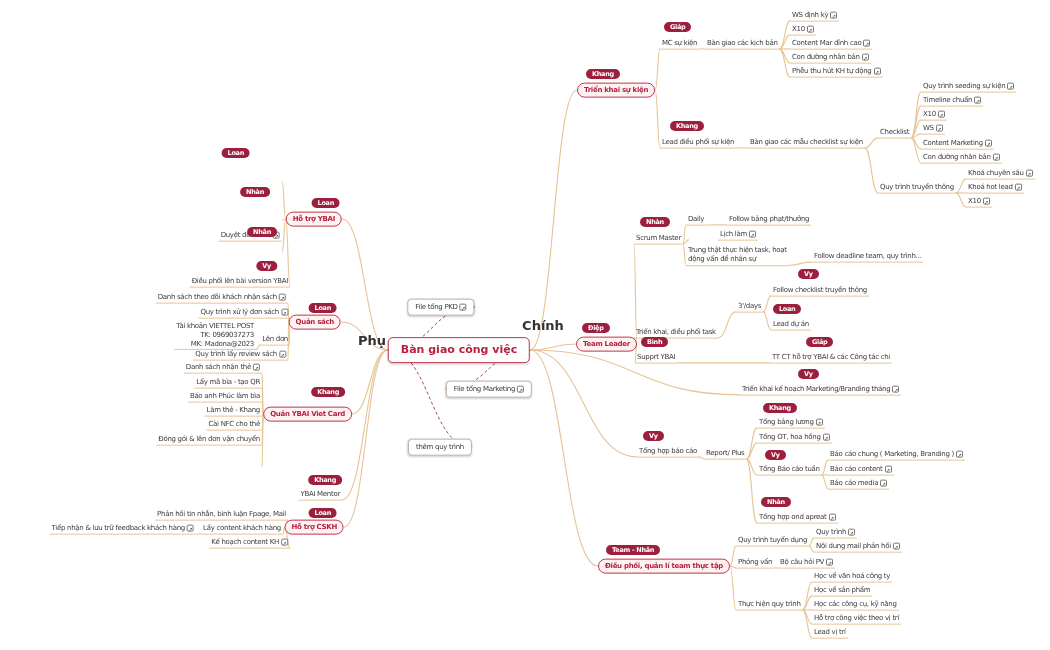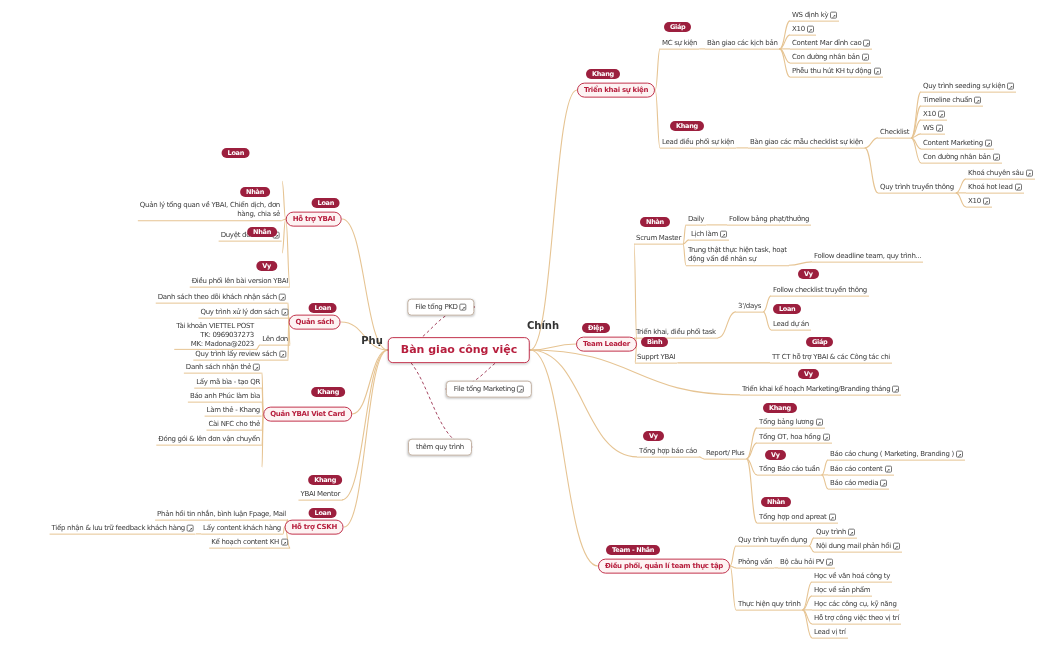--- a/index.html
+++ b/index.html
@@ -20,21 +20,21 @@
   .k-text,.k-link{border-bottom:1px solid var(--line,#e6c493);padding:0 2px 1px}
   .k-pill{background:var(--pill_bg,#9c1f3e);color:var(--pill_text,#fff);font-weight:bold;
           padding:1px 6px;border-radius:7px;font-size:6.5px;z-index:3}
   .k-topic{background:var(--topic_bg,#fdf3f3);border:1px solid var(--topic_border,#c2334d);
            color:var(--topic_text,#b71f3e);font-weight:bold;padding:2px 6px;border-radius:8px;z-index:2}
   .k-center{background:#fff;border:1.5px solid var(--center_border,#c2334d);color:var(--center_text,#b71f3e);
             font-weight:bold;font-size:11px;letter-spacing:0;padding:5px 12px;border-radius:5px;
             box-shadow:0 1px 2px rgba(0,0,0,.12);z-index:2}
   .k-float{background:#fff;border:1px solid var(--float_border,#c4b3a4);padding:3px 7px;border-radius:4px;
            box-shadow:0 1px 2px rgba(0,0,0,.18);z-index:2}
-  .k-label{font-weight:bold;font-size:10px;letter-spacing:0;color:#333}
+  .k-label{font-weight:bold;font-size:13px;letter-spacing:0;color:#333}
   .linkicon{flex:none;width:7px;height:7px;font-size:5px;line-height:6px;text-align:center;
             border:.6px solid #777;border-radius:1.5px;color:#444;margin-left:2px;background:#fff}
 </style>
 <title>Bàn giao công việc</title></head>
 <body>
 
 <div id="stage">
   <svg id="edges" width="1050" height="650">
     <defs>
       <marker id="arrow" viewBox="0 0 6 6" refX="5" refY="3" markerWidth="5" markerHeight="5" orient="auto-start-reverse">
@@ -237,21 +237,21 @@
     </div>
     <div class="node k-text a-left" style="left: 634px; top: 239px;">
       <span class="lbl">Scrum Master</span>
     </div>
     <div class="node k-text a-left" style="left: 686px; top: 220px;">
       <span class="lbl">Daily</span>
     </div>
     <div class="node k-text a-left" style="left: 727px; top: 220px;">
       <span class="lbl">Follow bảng phạt/thưởng</span>
     </div>
-    <div class="node k-link a-left" style="left: 689px; top: 235px; align-items: center;">
+    <div class="node k-link a-left" style="left: 718px; top: 235px; align-items: center;">
       <span class="lbl">Lịch làm</span>
       <span class="linkicon">↗</span>
     </div>
     <div class="node k-text a-left" style="left: 686px; top: 256px;">
       <span class="lbl">Trung thật thực hiện task, hoạt
 động vấn đề nhân sự</span>
     </div>
     <div class="node k-text a-left" style="left: 812px; top: 257px;">
       <span class="lbl">Follow deadline team, quy trình...</span>
     </div>
@@ -389,24 +389,20 @@
       <span class="lbl">Loan</span>
     </div>
     <div class="node k-topic a-right" style="left: 342px; top: 219px;">
       <span class="lbl">Hỗ trợ YBAI</span>
     </div>
     <div class="node k-pill a-right" style="left: 250px; top: 153px;">
       <span class="lbl">Loan</span>
     </div>
     <div class="node k-pill a-right" style="left: 270px; top: 192px;">
       <span class="lbl">Nhàn</span>
-    </div>
-    <div class="node k-text a-right" style="left: 282px; top: 211px;">
-      <span class="lbl">Quản lý tổng quan về YBAI, Chiến dịch, đơn
-hàng, chia sẻ</span>
     </div>
     <div class="node k-pill a-right" style="left: 277px; top: 232px;">
       <span class="lbl">Nhân</span>
     </div>
     <div class="node k-link a-right" style="left: 282px; top: 236px; justify-content: space-between;">
       <span class="lbl">Duyệt đơn YBAI</span>
       <span class="linkicon">↗</span>
     </div>
     <div class="node k-pill a-right" style="left: 277px; top: 266px;">
       <span class="lbl">Vy</span>

